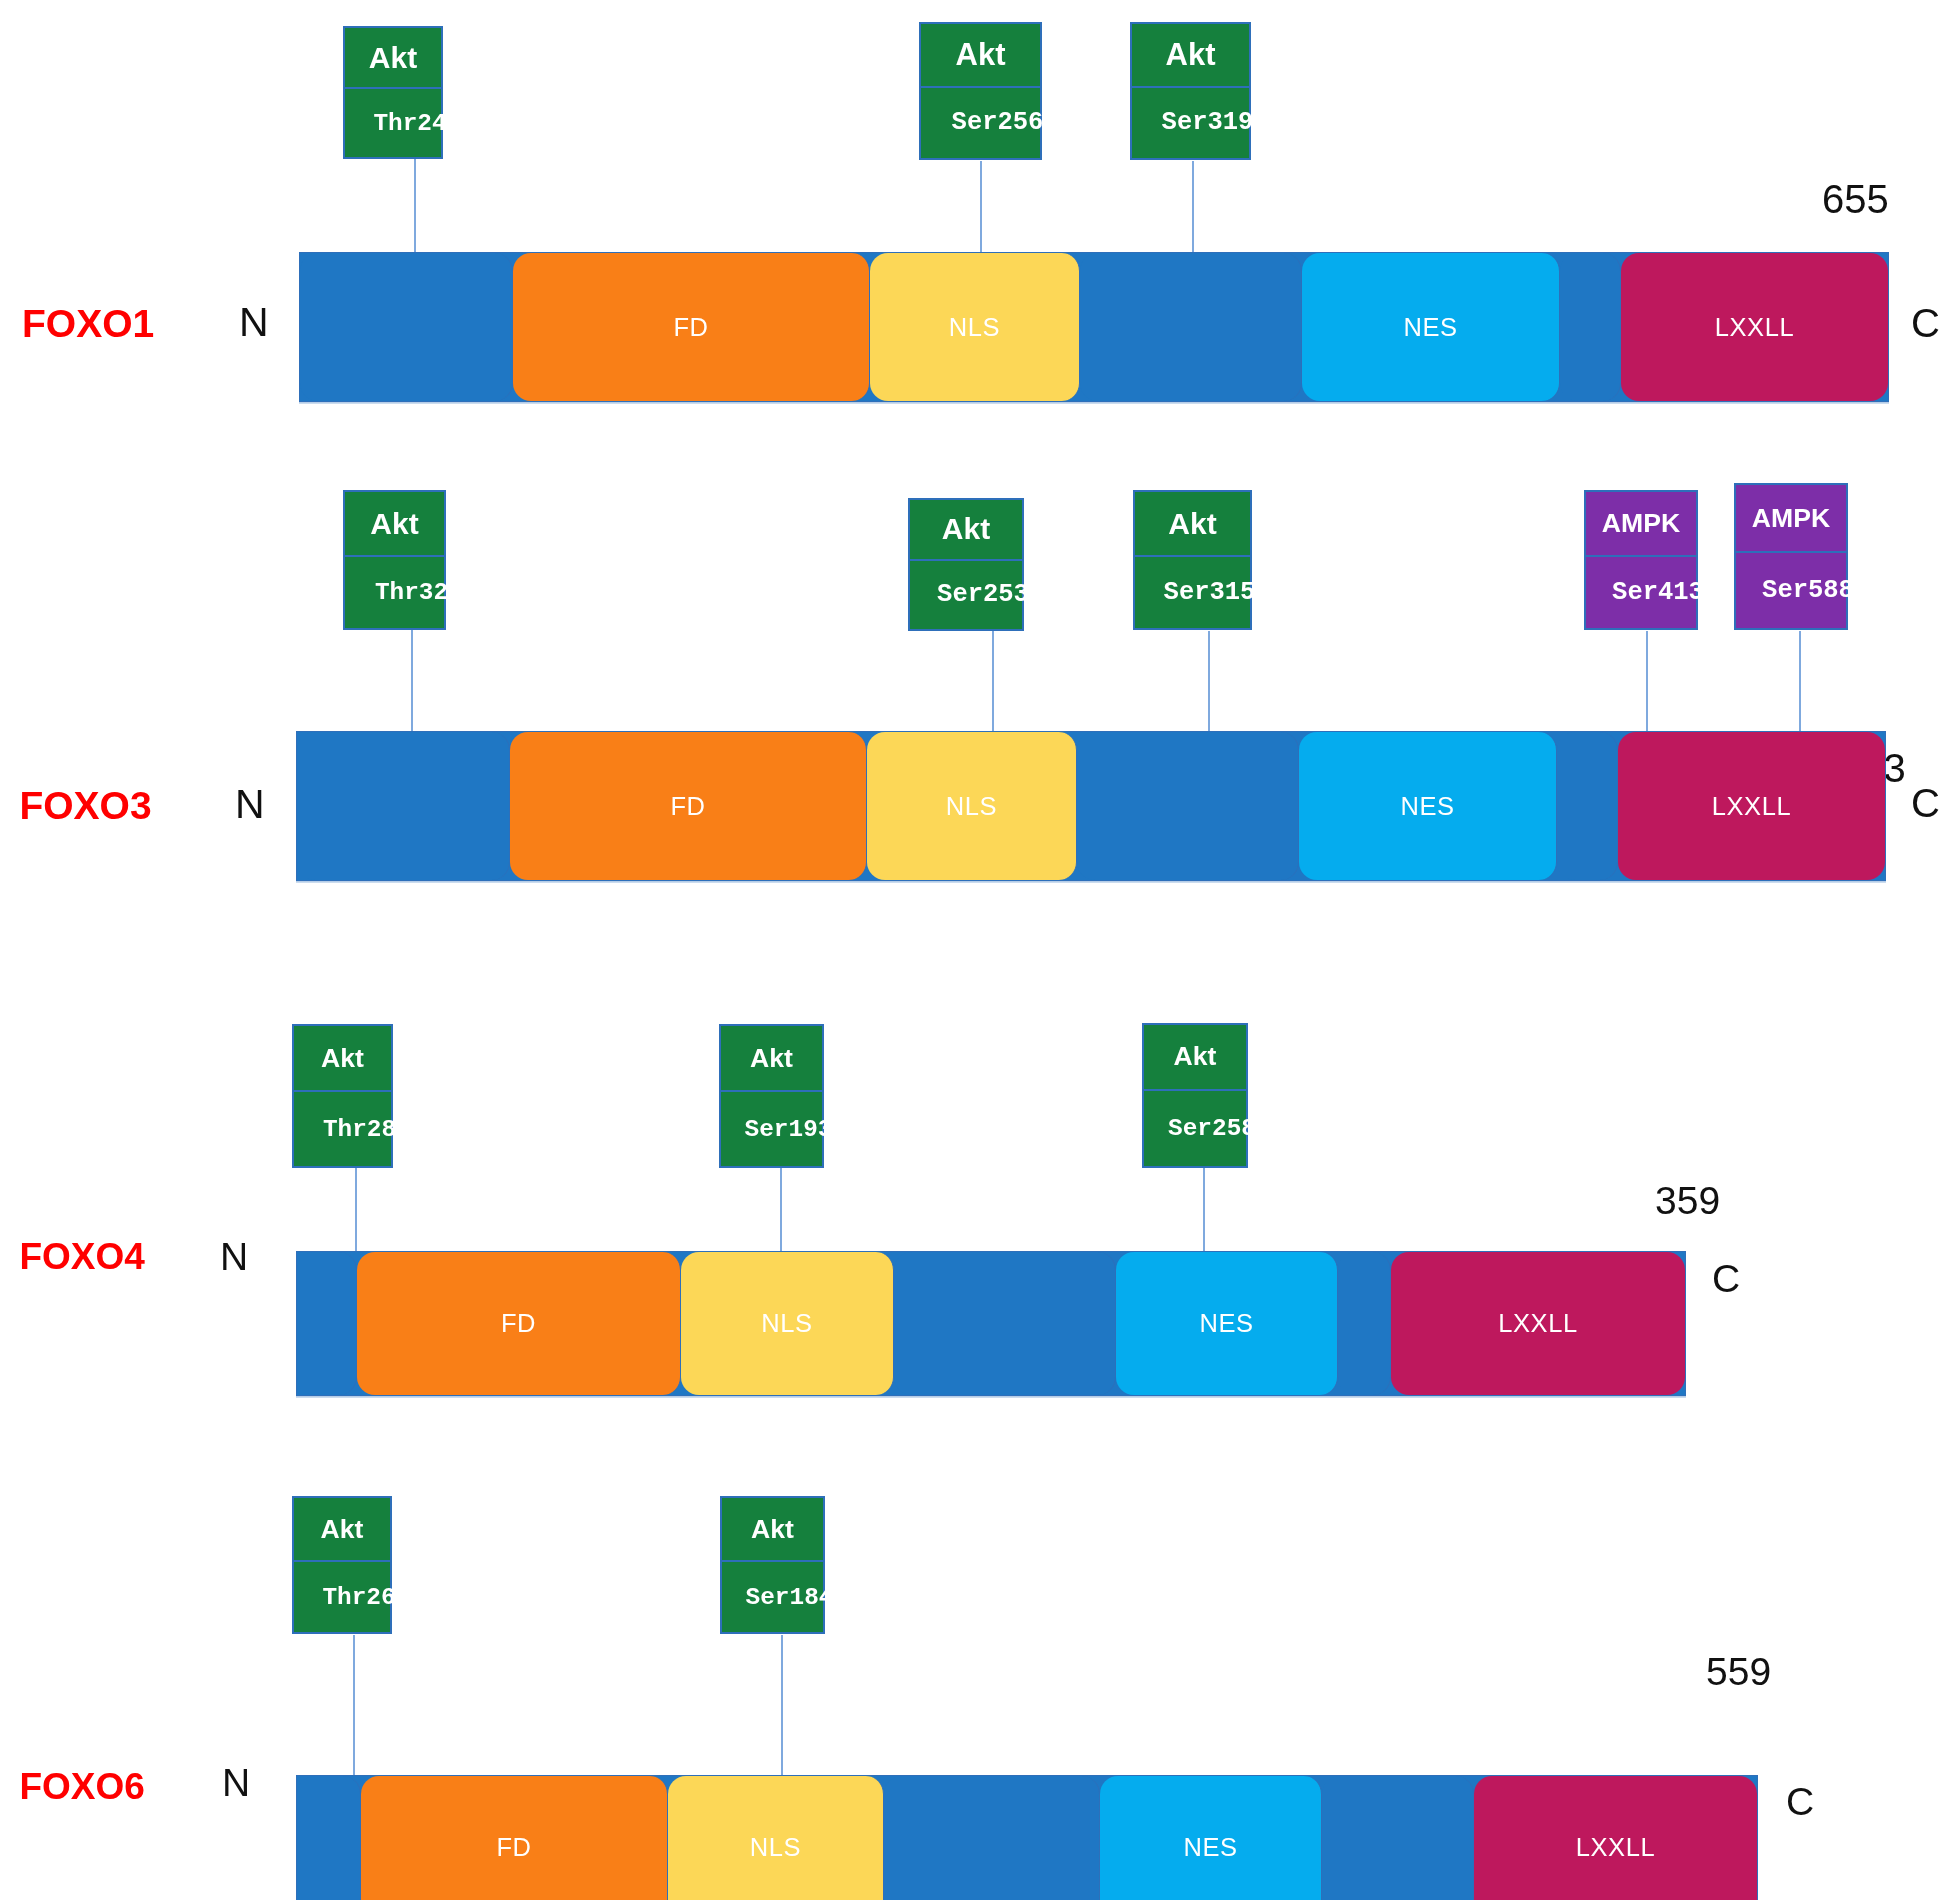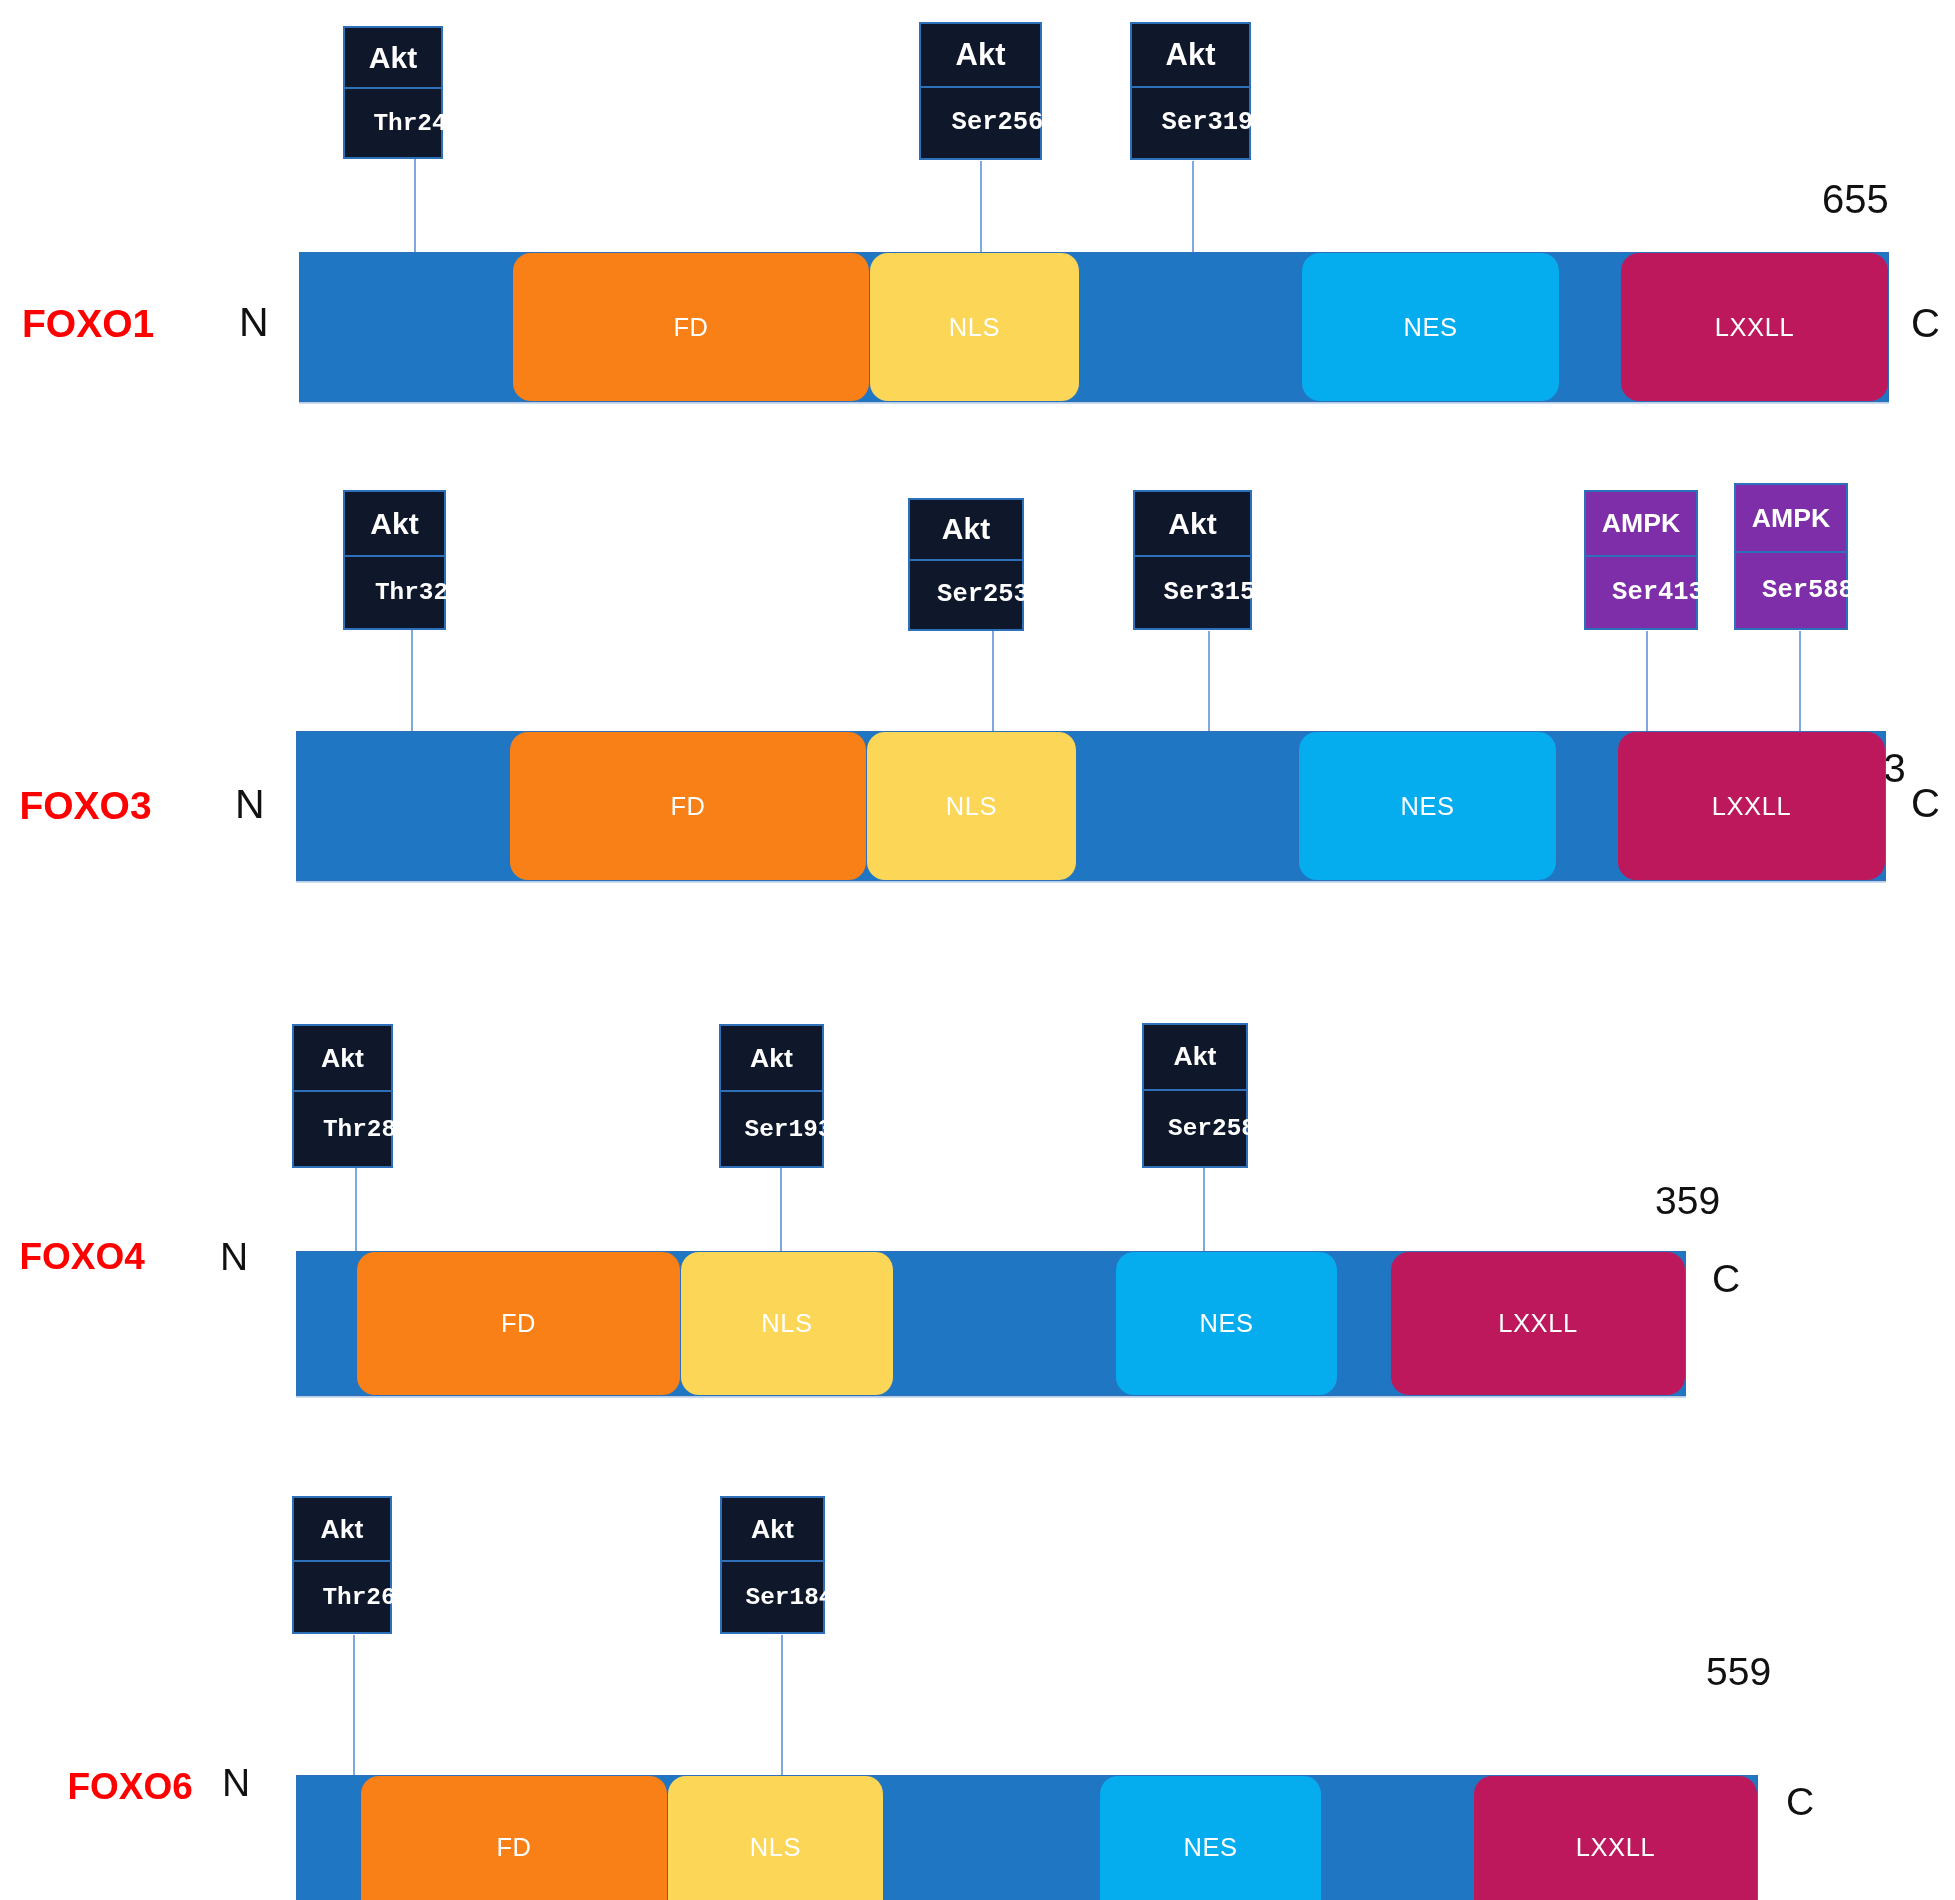--- a/index.html
+++ b/index.html
@@ -71,21 +71,21 @@
   .seg.cyan  {background:#05ACEE;}
   .seg.green {background:#be185d;}
 
   
   .kbox{
     position:absolute;
     box-sizing:border-box;
     border:2.2px solid #2E6FBA;
     display:flex;
     flex-direction:column;
-    background:#0f172a;
+    background:#15803d;
   }
   .kbox.ampk{background:#7D2EA8;}
   .kbox .ktop{
     flex:0 0 46%;
     display:flex;align-items:center;justify-content:center;
     color:#ffffff;
     font-family:"Liberation Sans", sans-serif;
     font-weight:bold;
     border-bottom:2.2px solid #2E6FBA;
     white-space:nowrap;
@@ -234,21 +234,21 @@
     <div class="seg cyan" style="width:222px;">NES</div>
     <div class="seg blue" style="width:53px;"></div>
     <div class="seg green" style="flex:1 1 auto;">LXXLL</div>
   </div>
 
   <div class="terminus" style="left:1712px;top:265px;font-size:39px;">C</div>
 </div>
 
 <div class="row" style="top:1484px;height:416px;">
 
-  <div class="gene-label" style="left:19.4px;top:282px;font-size:37px;margin-left:48px;">FOXO6</div>
+  <div class="gene-label" style="left:19.4px;top:282px;font-size:37px;">FOXO6</div>
 
   <div class="terminus" style="left:222px;top:277px;font-size:39px;">N</div>
 
   <div class="length-label" style="left:1706px;top:166px;font-size:39px;">559</div>
 
   <div class="kbox" style="left:292px;top:12.2px;width:100px;height:138px;">
     <div class="ktop" style="font-size:26.6px;">Akt</div>
     <div class="kbot" style="font-size:24.4px;">Thr26</div>
   </div>
   <div class="conn" style="left:353px;top:151px;height:145px;"></div>

